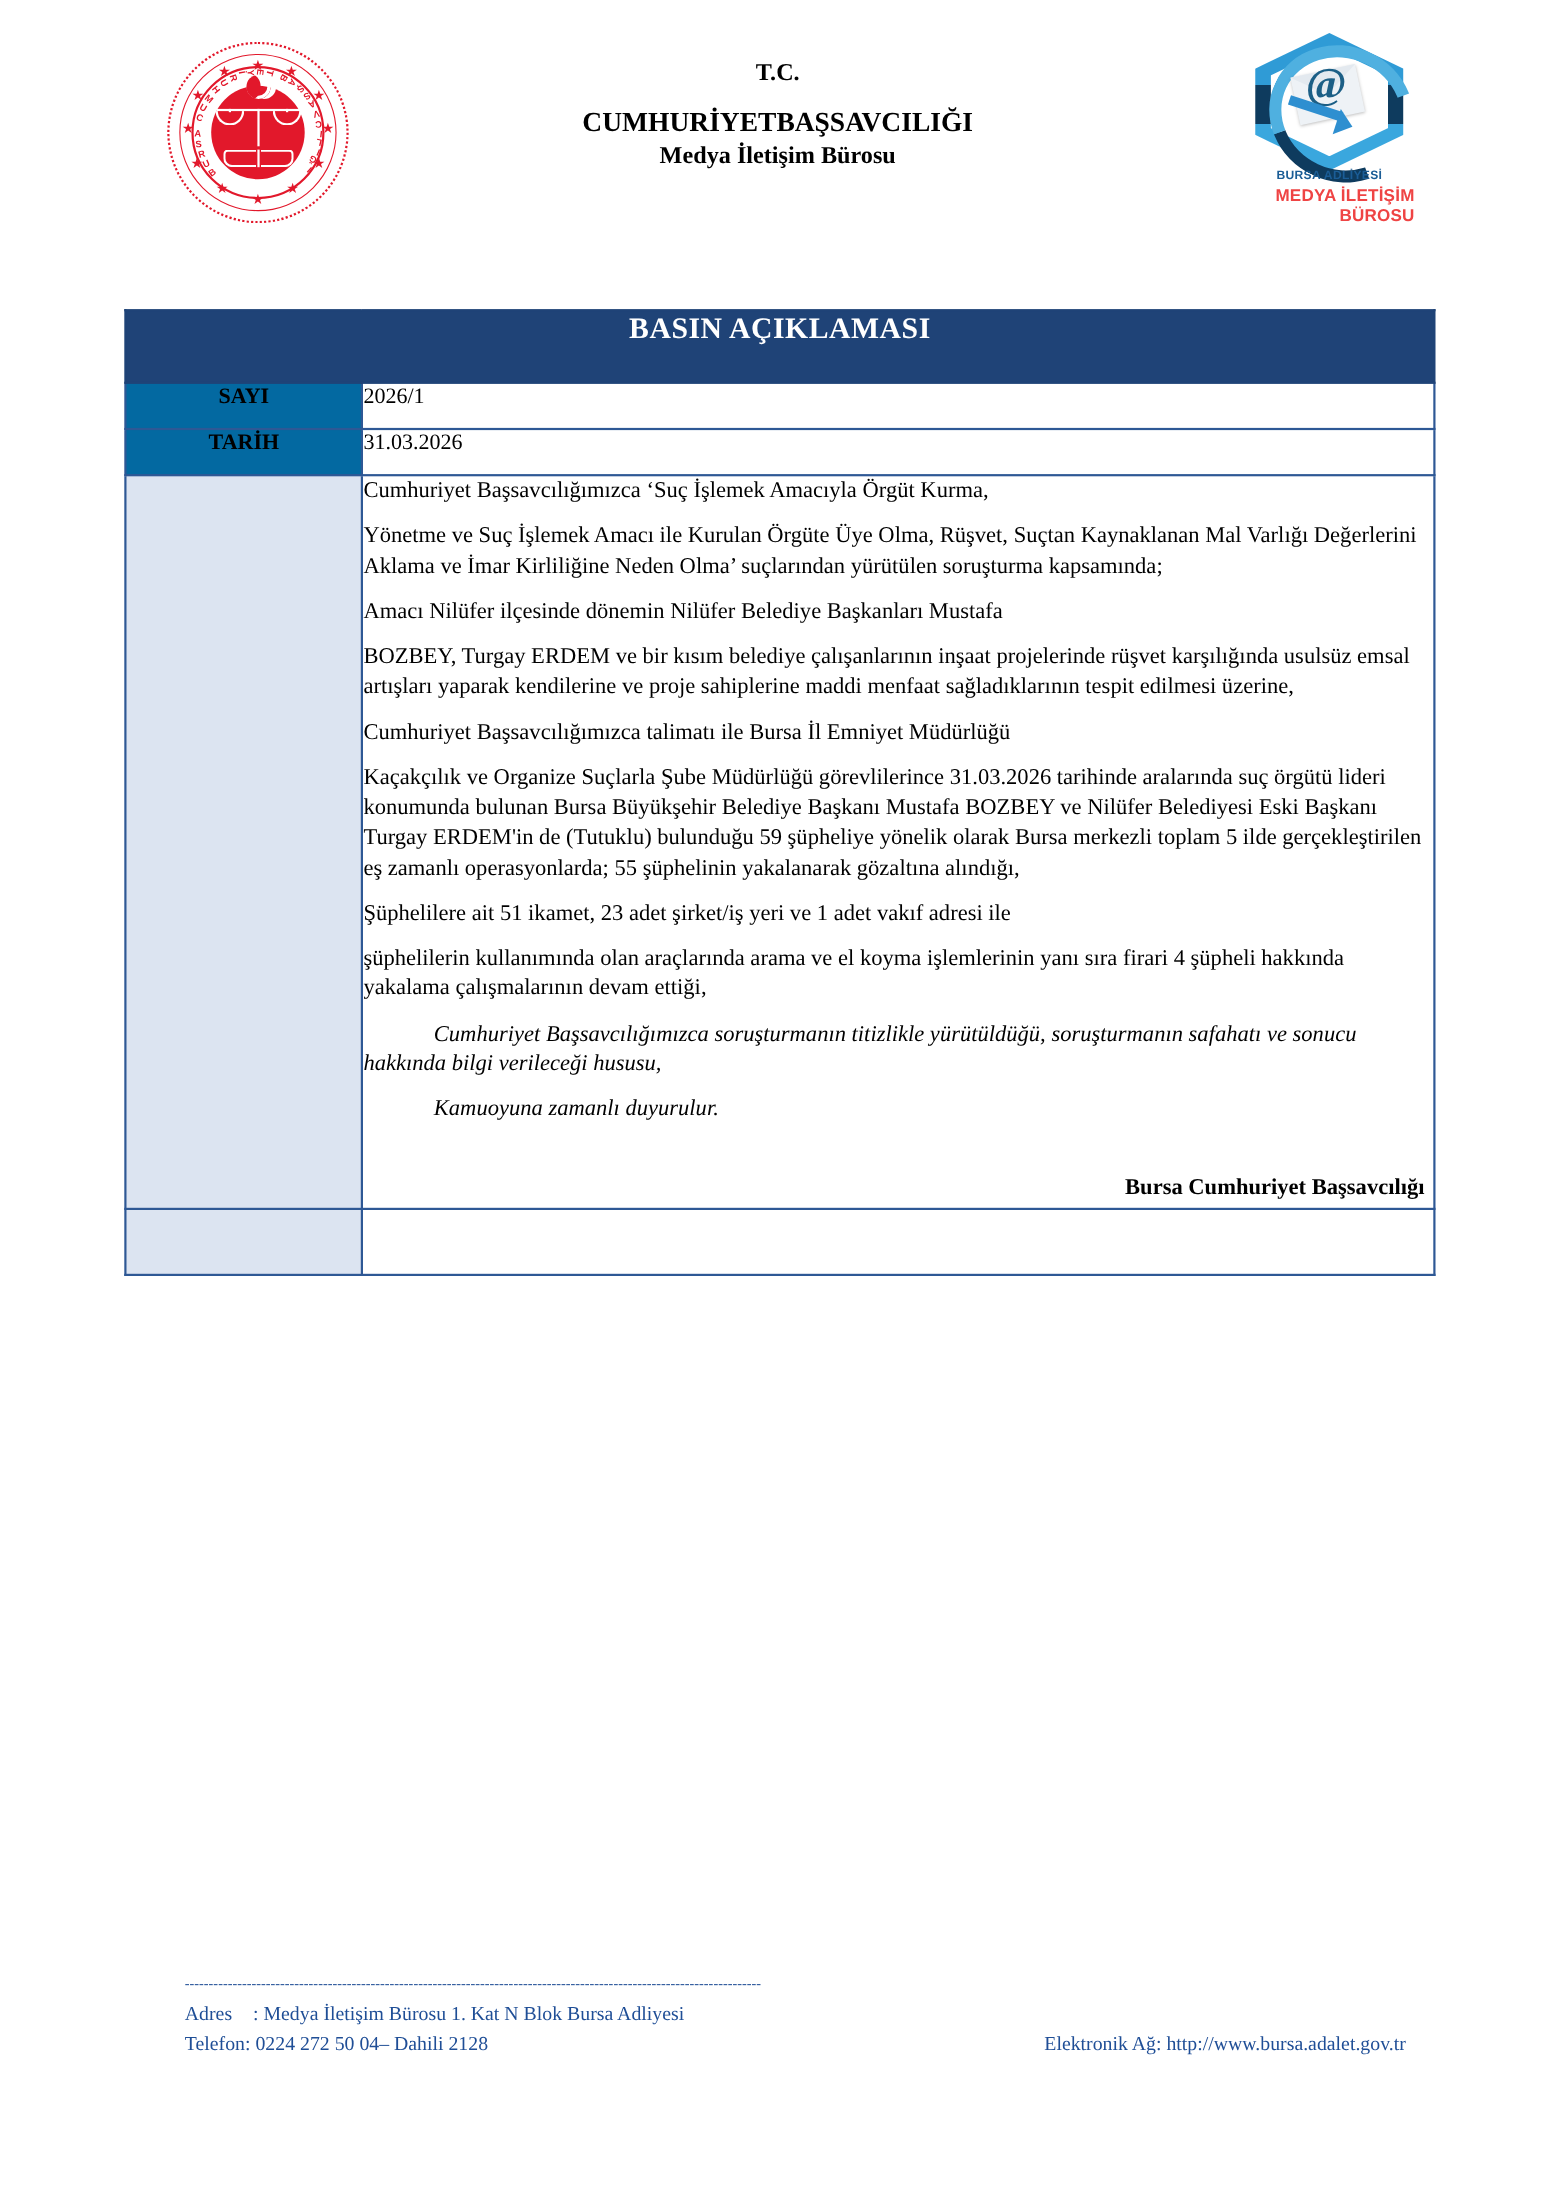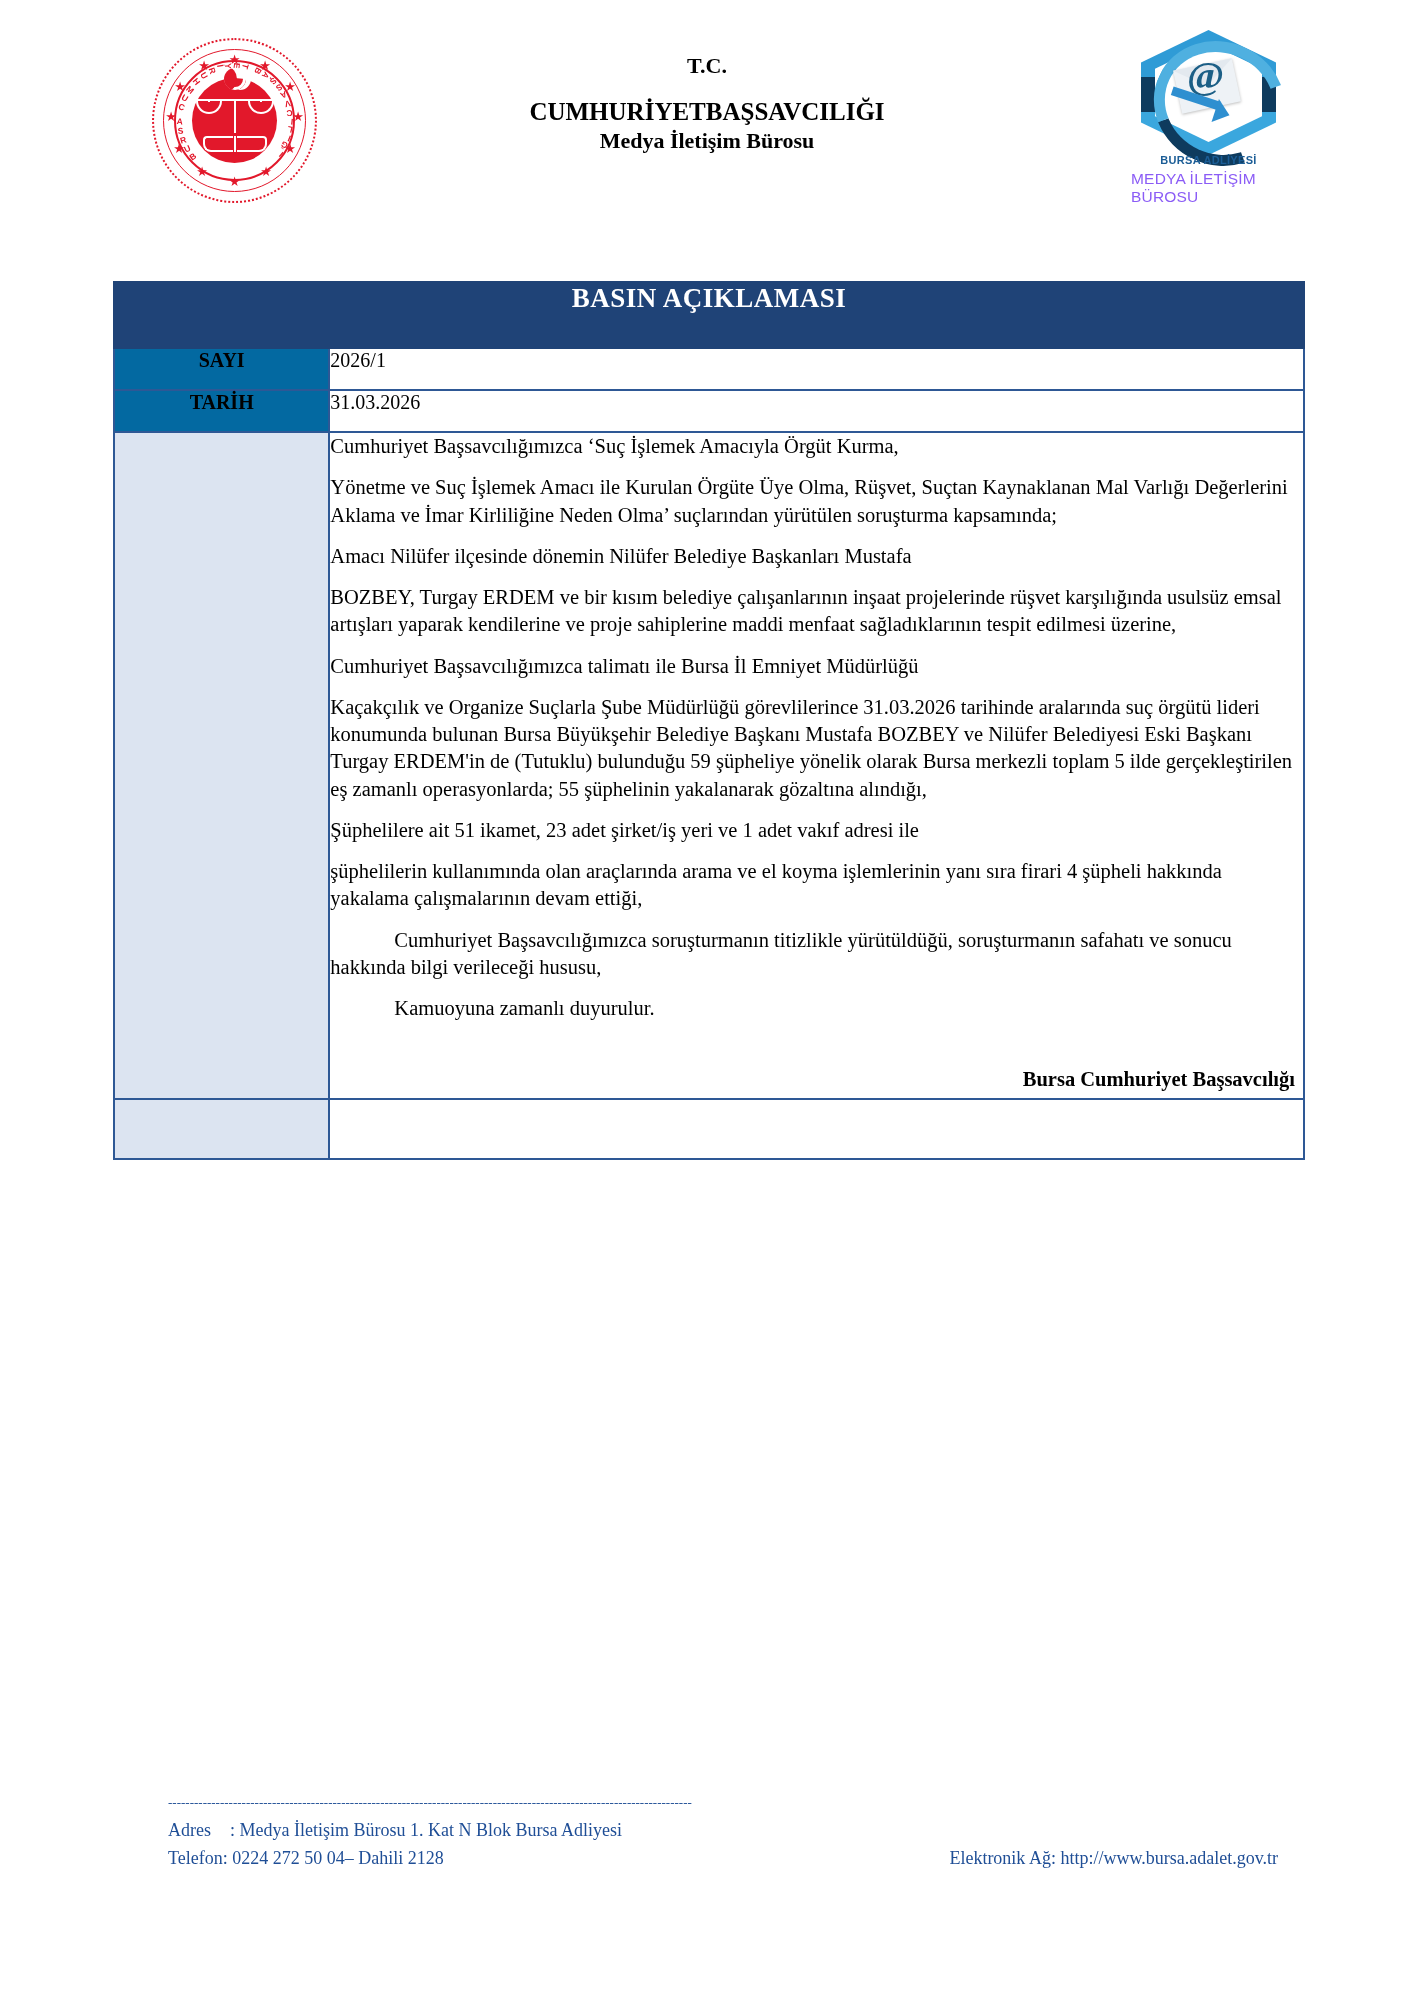--- a/index.html
+++ b/index.html
@@ -166,23 +166,23 @@
     content:"";position:absolute;right:-12px;top:-11px;width:0;height:0;
     border-top:12px solid transparent;border-bottom:12px solid transparent;
     border-left:15px solid #2e8fd0;
   }
   .media-logo .cap1{
     position:absolute;left:0;top:124px;width:155px;text-align:center;
     font-family:"Liberation Sans",sans-serif;font-weight:bold;
     font-size:11px;color:#1b5d96;letter-spacing:.3px;
   }
   .media-logo .cap2{
-    position:absolute;left:0;top:140px;width:155px;text-align:left;
-    font-family:"Liberation Sans",sans-serif;font-weight:normal;
-    font-size:15.5px;color:#8b5cf6;letter-spacing:.2px;
+    position:absolute;left:0;top:140px;width:155px;text-align:right;
+    font-family:"Liberation Sans",sans-serif;font-weight:bold;
+    font-size:15.5px;color:#ef4444;letter-spacing:.2px;
   }
 
   
   .doc-table{
     position:absolute;left:113px;top:281px;width:1192px;
     border-collapse:collapse;
     table-layout:fixed;
   }
   .doc-table td{
     border:2px solid #2e5895;
@@ -218,21 +218,21 @@
     background:#dce4f1;
     width:215px;
   }
   .body-cell{
     background:#ffffff;
     padding:22px 22px 26px 16px;
     font-size:20.5px;
     line-height:1.33;
   }
   .body-cell p{margin:0 0 14px 0;}
-  .body-cell p.ind{text-indent:64px;}
+  .body-cell p.ind{text-indent:64px;font-style:italic;}
   .body-cell .sign{
     text-align:right;font-weight:bold;font-size:20.5px;
     margin:44px 8px 4px 0;
   }
   .blank-cell{background:#ffffff;height:58px;}
   .blank-side{background:#dce4f1;height:58px;}
 
   
   .footer{
     position:absolute;left:0;right:0;top:1795px;

